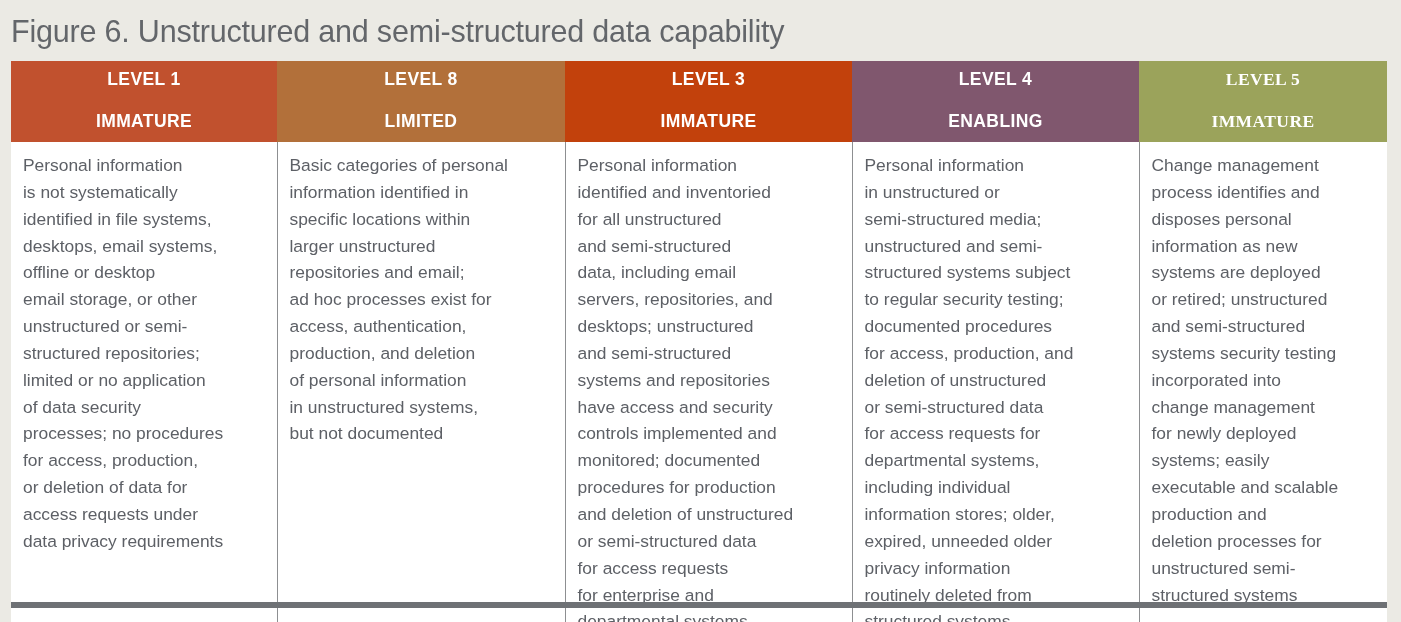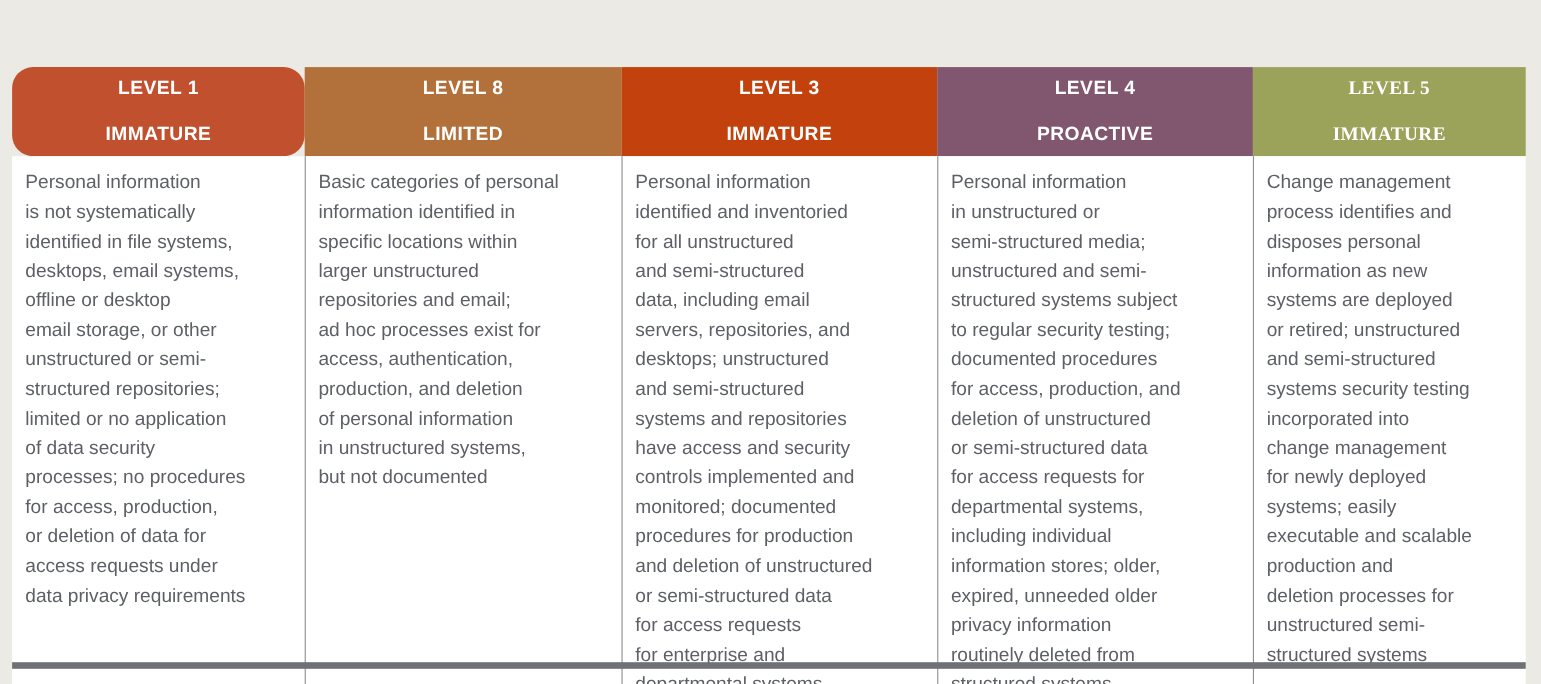--- a/index.html
+++ b/index.html
@@ -86,46 +86,47 @@
     width: 1376px;
     height: 6px;
     background: #6e7175;
   }
 </style>
 </head>
 <body style="background: rgb(235, 234, 228);">
 
 <div id="figure-root">
 
+  <div id="figure-title" style="color: rgb(99, 102, 106);">Figure 6. Unstructured and semi-structured data capability</div>
 
   <table id="maturity-table">
     <colgroup>
       <col class="c1">
         <col class="c2">
         <col class="c3">
         <col class="c4">
         <col class="c5">
     </colgroup>
     <thead>
       <tr>
-        <th style="background-color: rgb(193, 81, 46); border-radius: 19px;">
+        <th style="background-color: rgb(193, 81, 46);">
           <span class="lvl-num">LEVEL 1</span>
           <span class="lvl-name">IMMATURE</span>
         </th>
         <th style="background-color: rgb(178, 112, 58);">
           <span class="lvl-num">LEVEL 8</span>
           <span class="lvl-name">LIMITED</span>
         </th>
         <th style="background-color: #c2410c;">
           <span class="lvl-num">LEVEL 3</span>
           <span class="lvl-name">IMMATURE</span>
         </th>
         <th style="background-color: rgb(128, 87, 110); text-align: center;">
           <span class="lvl-num">LEVEL 4</span>
-          <span class="lvl-name">PROACTIVE</span>
+          <span class="lvl-name">ENABLING</span>
         </th>
         <th style="background-color: rgb(155, 163, 91); font-family: Liberation Serif, serif;">
           <span class="lvl-num">LEVEL 5</span>
           <span class="lvl-name">IMMATURE</span>
         </th>
       </tr>
     </thead>
     <tbody>
       <tr>
         <td class="first-body-cell" style="color: rgb(93, 96, 102); border-right-color: rgb(141, 143, 145);">Personal information

